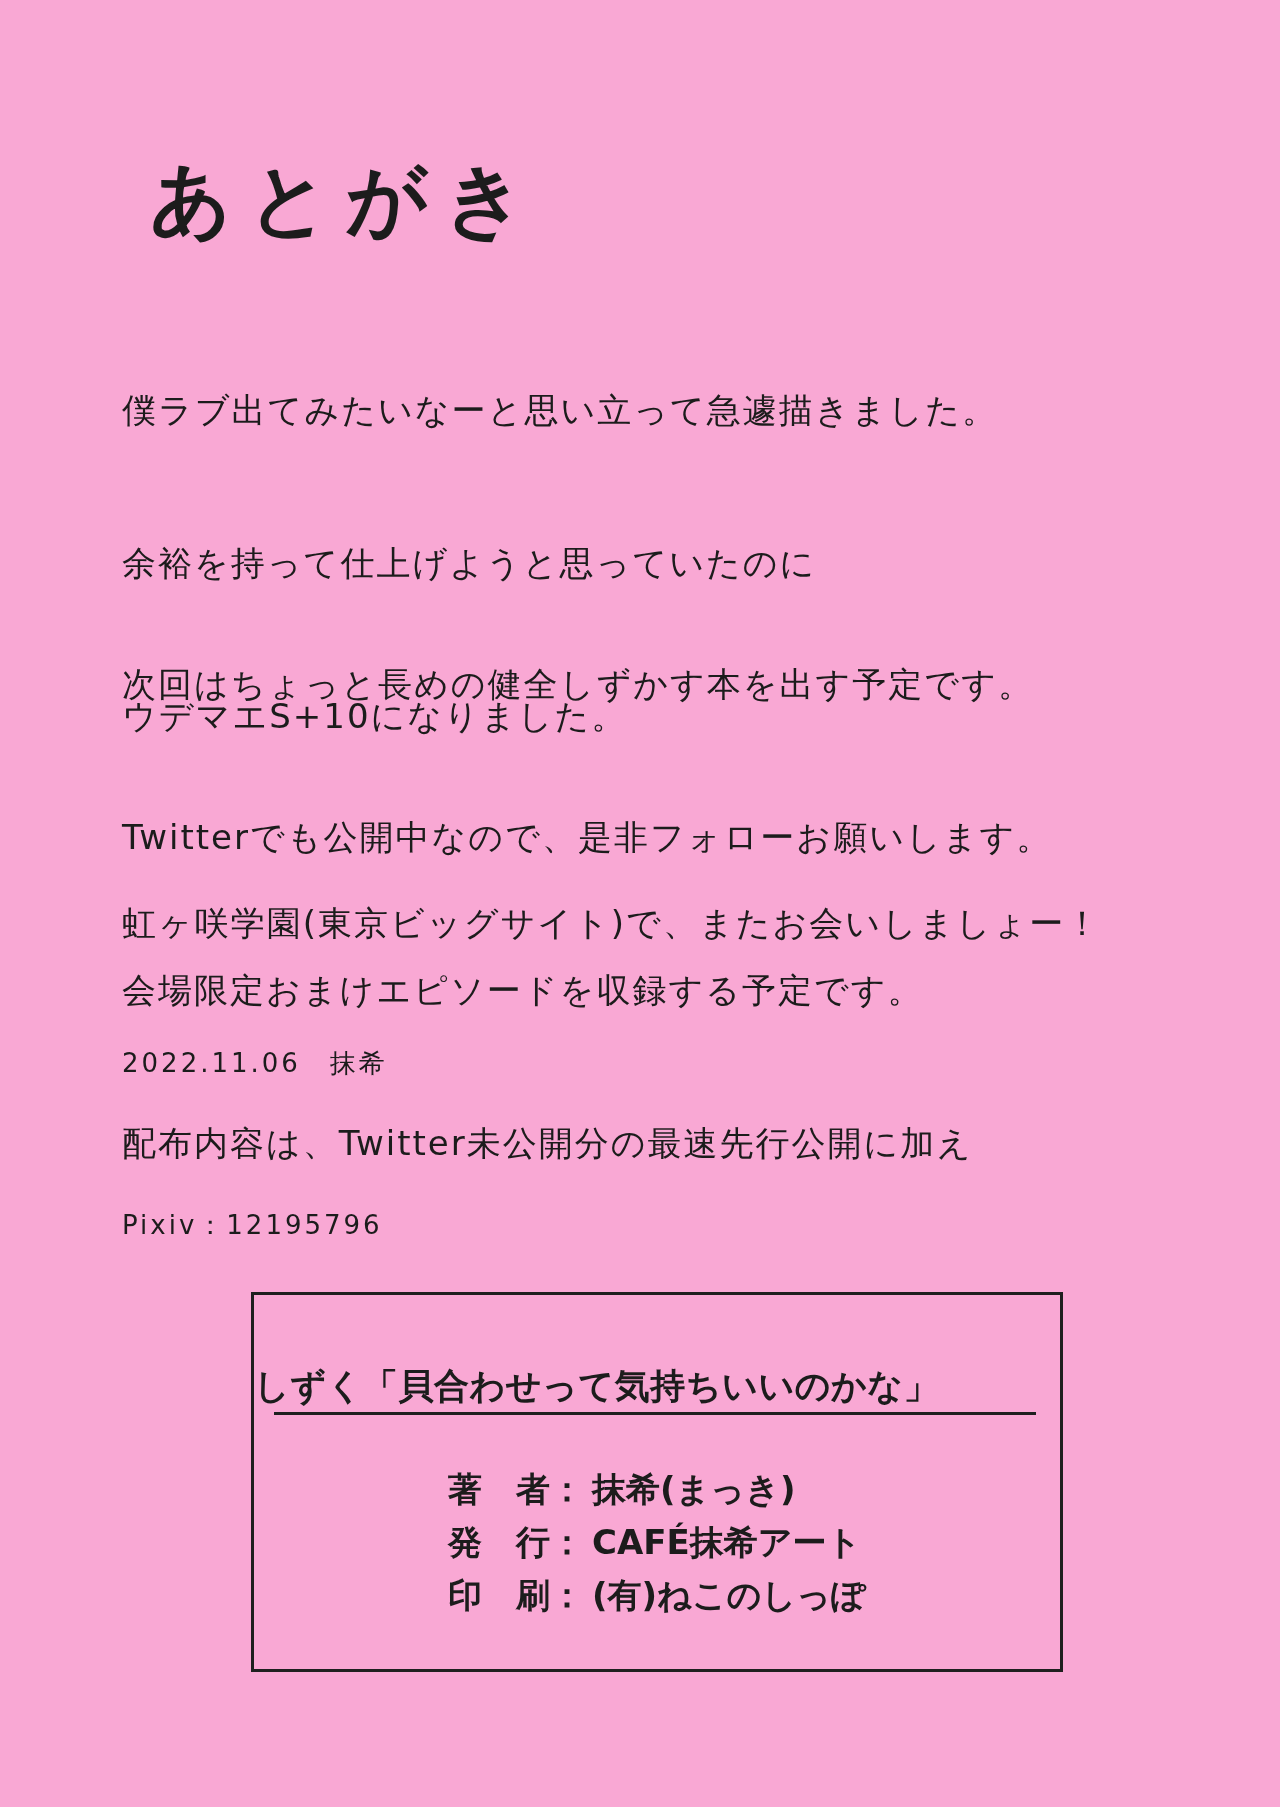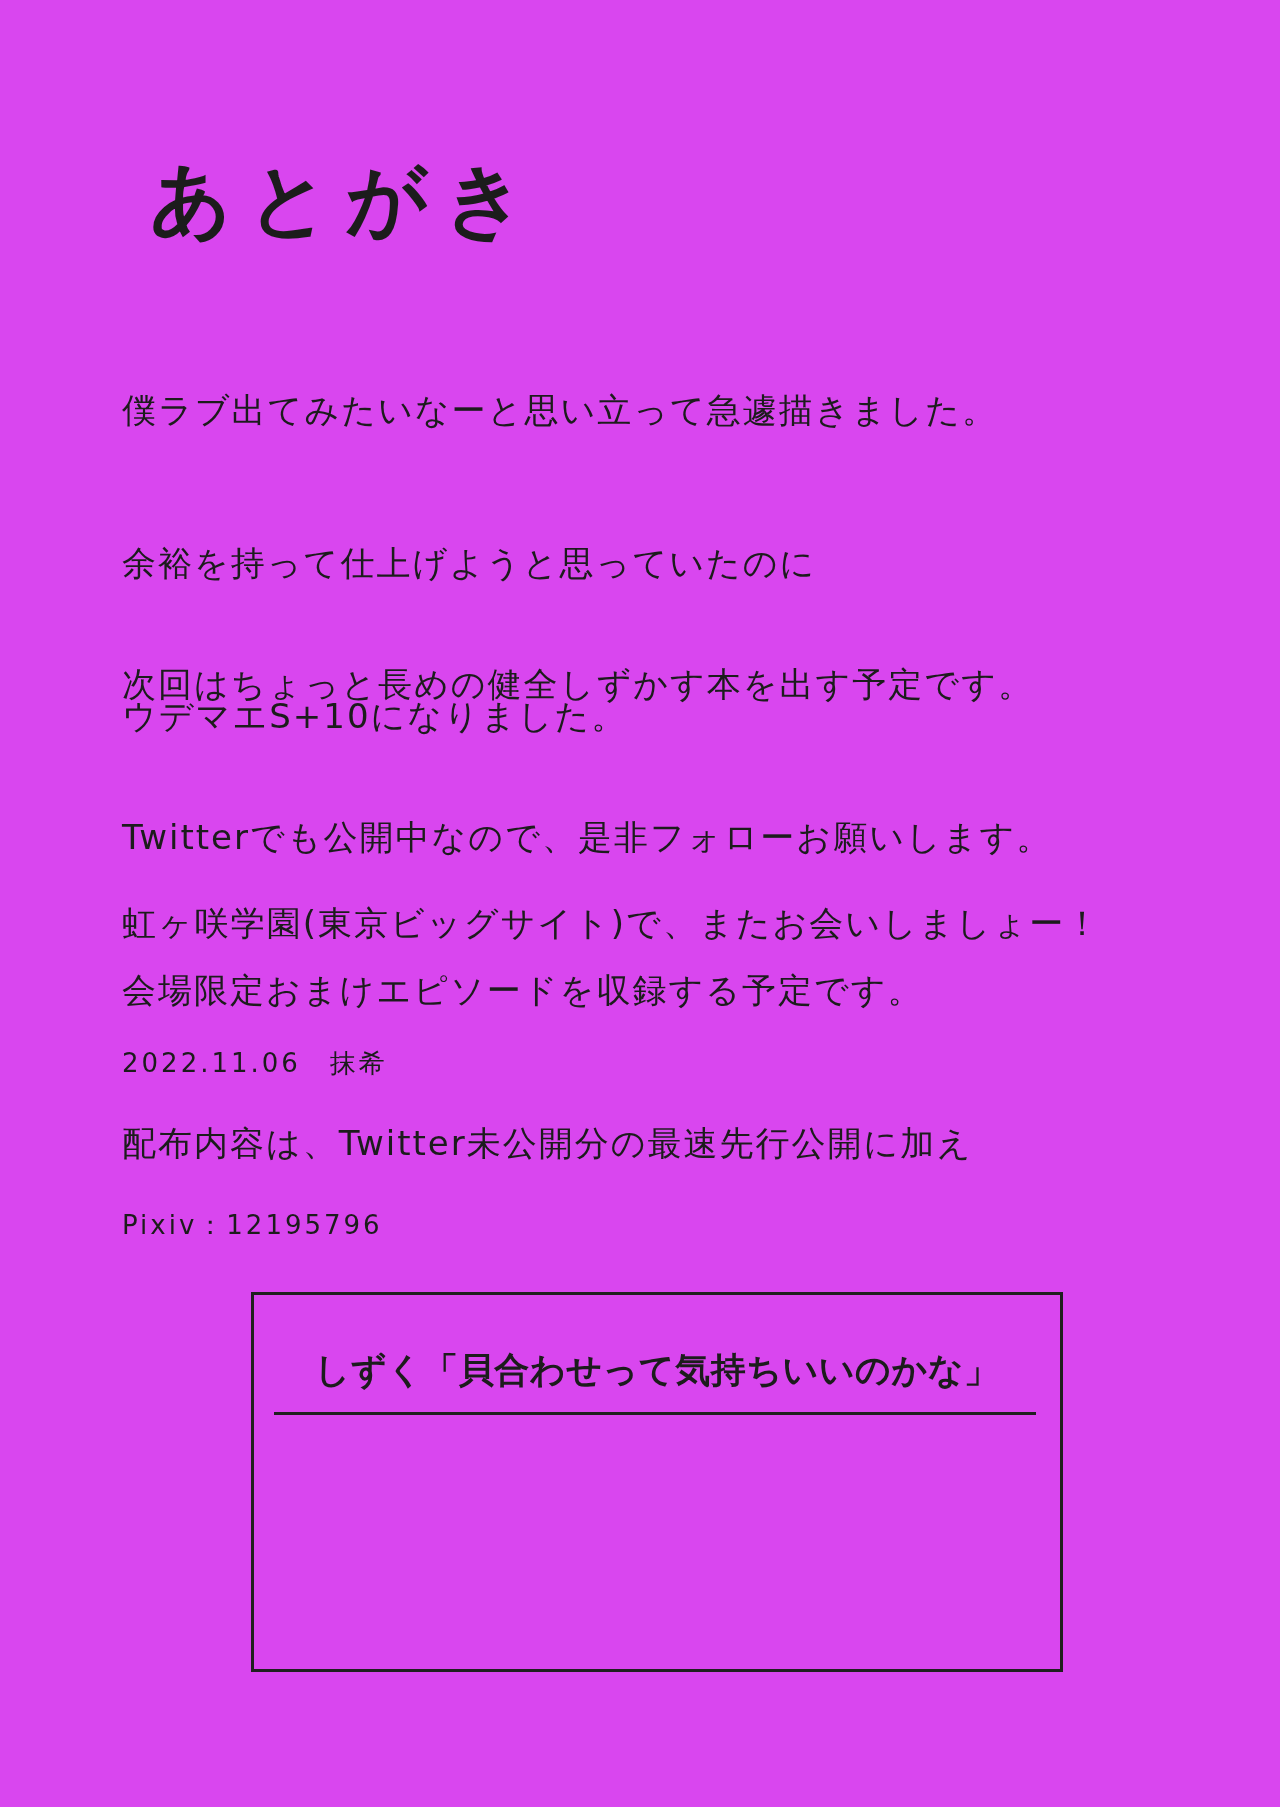--- a/index.html
+++ b/index.html
@@ -4,21 +4,21 @@
 <style>
   html, body {
     margin: 0;
     padding: 0;
     background: #e8e8e8;
   }
   .page {
     position: relative;
     width: 1280px;
     height: 1807px;
-    background: #d946ef;
+    background: #f9a8d4;
     color: #1c1c1c;
     font-family: "DejaVu Sans", "Liberation Sans", sans-serif;
     overflow: hidden;
   }
   .page-title {
     position: absolute;
     left: 150px;
     top: 156px;
     margin: 0;
     font-size: 80px;
@@ -49,22 +49,21 @@
   .colophon-box {
     position: absolute;
     left: 251px;
     top: 1292px;
     width: 812px;
     height: 380px;
     border: 3px solid #1f1f1f;
     box-sizing: border-box;
   }
   .colophon-title {
-    margin-top: 52px;
-    text-align: center;
+    margin-top: 68px;
     font-size: 35px;
     font-weight: 700;
     letter-spacing: 0.5px;
     white-space: pre;
   }
   .colophon-divider {
     position: absolute;
     left: 20px;
     right: 24px;
     top: 117px;
@@ -110,15 +109,20 @@
   </div>
 
   <div class="credits">
     <div class="line">2022.11.06　抹希</div>
     <div class="line">Pixiv：12195796</div>
   </div>
 
   <div class="colophon-box">
     <div class="colophon-title">しずく「貝合わせって気持ちいいのかな」</div>
     <div class="colophon-divider"></div>
+    <div class="colophon-rows">
+      <div class="colophon-row"><span class="label">著　者：</span><span class="value">抹希(まっき)</span></div>
+      <div class="colophon-row"><span class="label">発　行：</span><span class="value">CAFÉ抹希アート</span></div>
+      <div class="colophon-row"><span class="label">印　刷：</span><span class="value">(有)ねこのしっぽ</span></div>
+    </div>
   </div>
 
 </div>
 
 </body></html>

